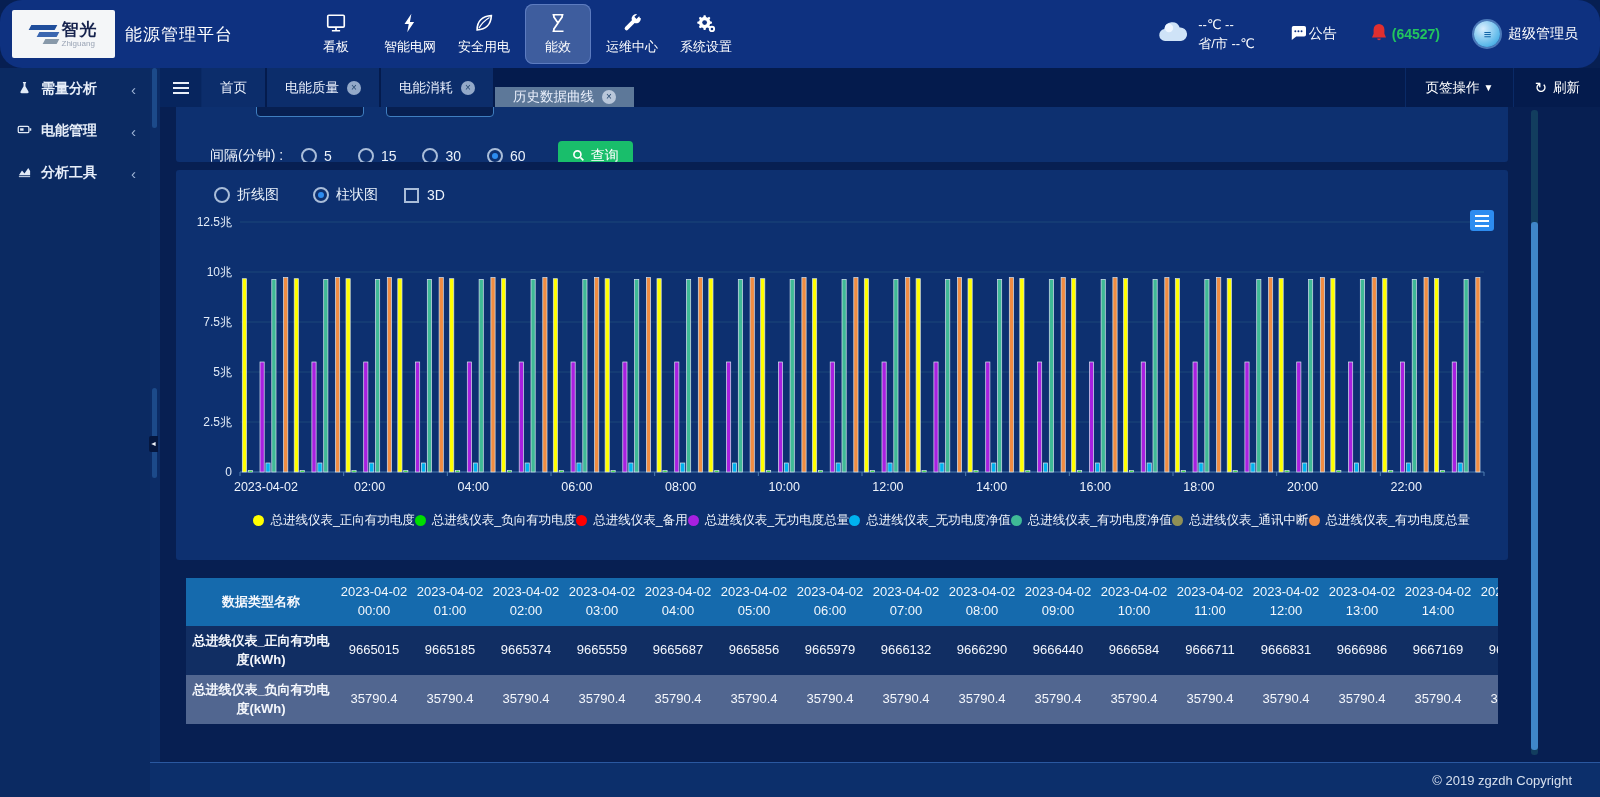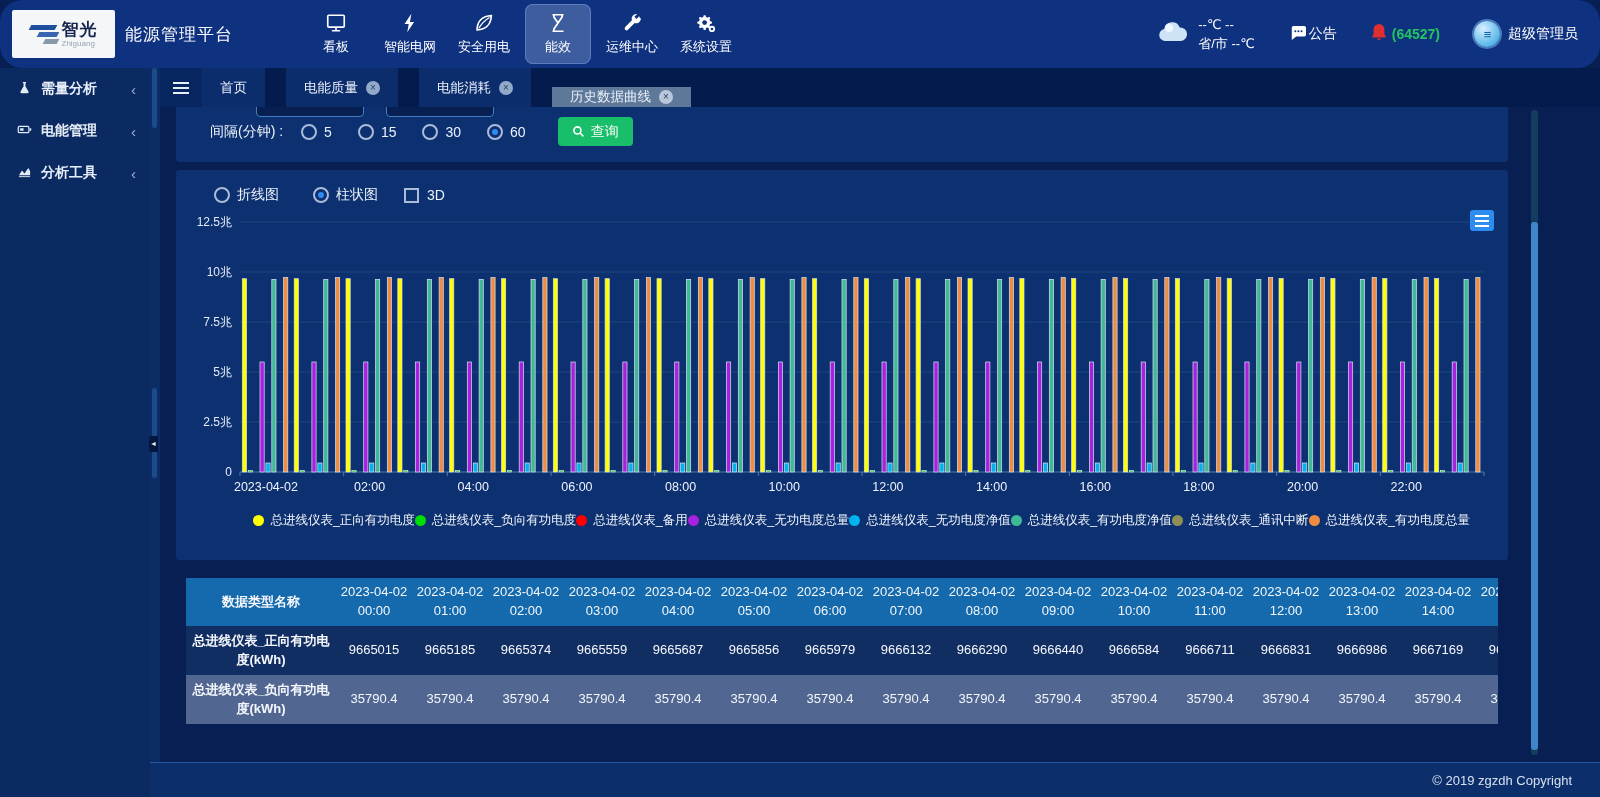--- a/index.html
+++ b/index.html
@@ -59,21 +59,21 @@
   .tab-op { padding:0 20px; font-size:13.5px; color:#fff; border-left:1px solid #0a2a66; height:100%; display:flex; align-items:center; gap:4px; cursor:pointer;}
   .caret { font-size:10px; }
   .refresh-ic { font-size:15px; margin-right:2px; }
 
   
   .viewport { position:absolute; top:107px; left:160px; width:1364px; height:655px; overflow:hidden; }
   .filter-panel { margin:0 16px; height:55px; background:#0d3070; border-radius:0 0 3px 3px; overflow:hidden; position:relative; }
   .filter-inner { margin-top:-20px; padding-left:34px; }
   .date-row { display:flex; gap:22px; padding-left:46px; }
   .date-input { width:108px; height:30px; background:rgba(3,18,56,.55); border:1px solid #3f7ec0; border-radius:4px; color:#fff; font-size:13px; text-align:center; font-family:"Liberation Sans",sans-serif;}
-  .interval-row { display:flex; align-items:center; margin-top:0; gap:10px; }
+  .interval-row { display:flex; align-items:center; margin-top:24px; gap:10px; }
   .interval-label { font-size:14px; color:#f0f4fb; }
   .radio-wrap { display:flex; align-items:center; gap:7px; margin-left:8px; cursor:pointer; font-size:14px;}
   .radio { width:16px; height:16px; border:2px solid #a9bdd9; border-radius:50%; position:relative; display:inline-block; background:transparent;}
   .radio.sel::after { content:''; position:absolute; inset:3px; border-radius:50%; background:#2d8cf0; }
   .query-btn { margin-left:22px; height:29px; padding:0 14px; background:#19be6b; border:none; border-radius:4px; color:#fff; font-size:14px; display:flex; align-items:center; gap:6px; cursor:pointer; font-family:"Liberation Sans",sans-serif;}
   .query-btn svg { width:13px; height:13px; }
 
   .chart-panel { margin:8px 16px 0 16px; height:390px; background:#0d3070; border-radius:3px; position:relative; padding:12px 0 0 0; }
   .chart-type-row { display:flex; align-items:center; gap:26px; padding-left:30px; height:26px;}
   .checkbox-wrap { display:flex; align-items:center; gap:8px; font-size:14px; cursor:pointer;}
@@ -248,37 +248,47 @@
     <span class="seg" style="top:320px;height:90px;"></span>
   </div>
   <div class="collapse-handle">◄</div>
 
   <div class="tabbar">
     <div class="burger">
         <i></i>
         <i></i>
         <i></i>
       </div>
-    <div id="tabs" style="display:flex;gap:19px;">
+    <div id="tabs" style="display:flex;">
         <div class="tab">
           <span>首页</span>
         </div>
         <div class="tab">
           <span>电能质量</span>
           <span class="tab-close">×</span>
         </div>
         <div class="tab">
           <span>电能消耗</span>
           <span class="tab-close">×</span>
         </div>
         <div class="tab active">
           <span>历史数据曲线</span>
           <span class="tab-close">×</span>
         </div>
       </div>
+    <div class="tab-actions">
+      <div class="tab-op">
+        <span>页签操作</span>
+          <span class="caret">▼</span>
+      </div>
+      <div class="tab-op">
+        <span class="refresh-ic">↻</span>
+          <span>刷新</span>
+      </div>
+    </div>
   </div>
 
   <div class="viewport">
 
     <section class="filter-panel">
       <div class="filter-inner">
         <div class="date-row">
           <input class="date-input" readonly="" value="2023-04-02" style="">
           <input class="date-input" readonly="" value="2023-04-02" style="">
         </div>

